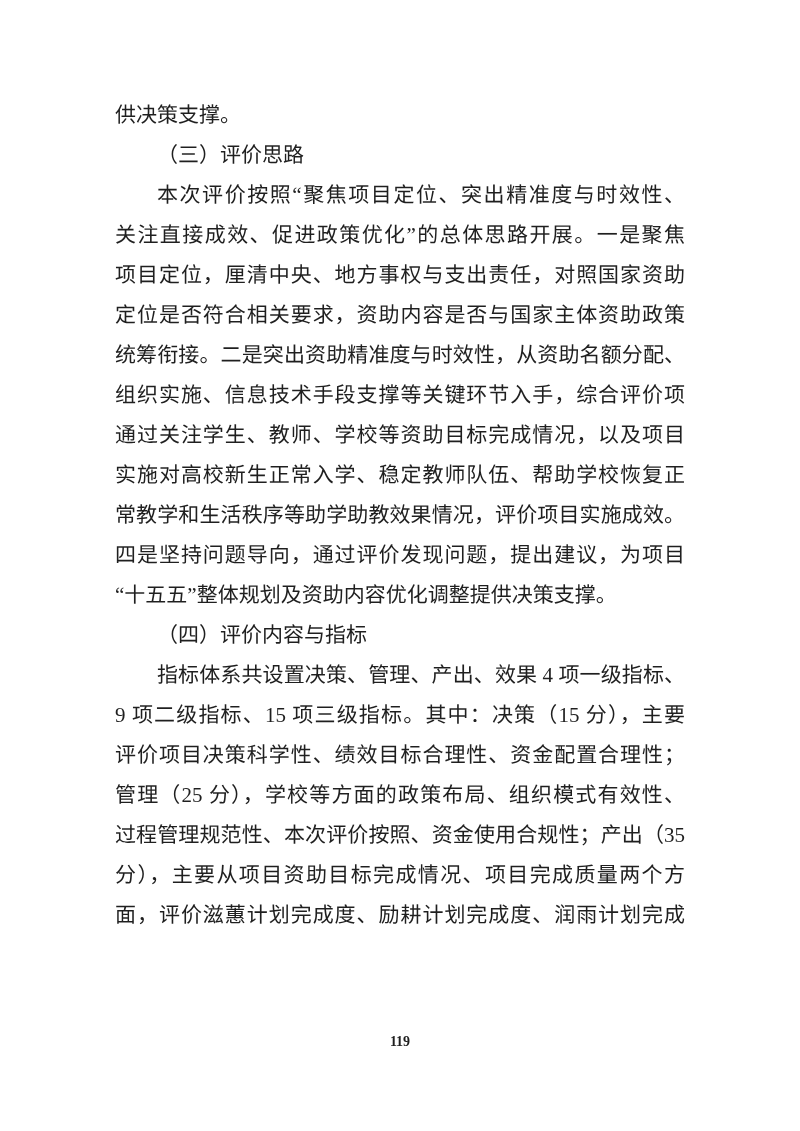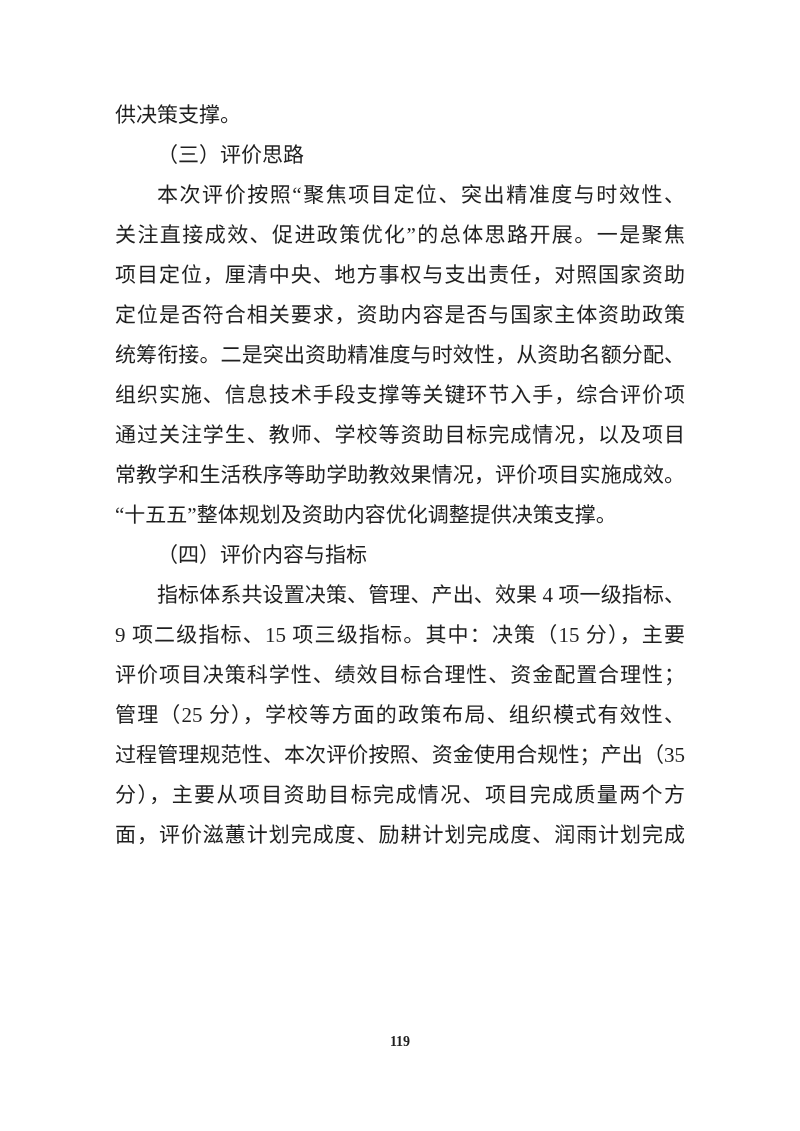--- a/index.html
+++ b/index.html
@@ -66,21 +66,23 @@
 
     <div class="line indent">（三）评价思路</div>
 
     <div class="line indent fill">本次评价按照“聚焦项目定位、突出精准度与时效性、</div>
     <div class="line fill">关注直接成效、促进政策优化”的总体思路开展。一是聚焦</div>
     <div class="line fill">项目定位，厘清中央、地方事权与支出责任，对照国家资助</div>
     <div class="line fill">定位是否符合相关要求，资助内容是否与国家主体资助政策</div>
     <div class="line fill">统筹衔接。二是突出资助精准度与时效性，从资助名额分配、</div>
     <div class="line fill">组织实施、信息技术手段支撑等关键环节入手，综合评价项</div>
     <div class="line fill">通过关注学生、教师、学校等资助目标完成情况，以及项目</div>
+    <div class="line fill">实施对高校新生正常入学、稳定教师队伍、帮助学校恢复正</div>
     <div class="line fill">常教学和生活秩序等助学助教效果情况，评价项目实施成效。</div>
+    <div class="line fill">四是坚持问题导向，通过评价发现问题，提出建议，为项目</div>
     <div class="line">“十五五”整体规划及资助内容优化调整提供决策支撑。</div>
 
     <div class="line indent">（四）评价内容与指标</div>
 
     <div class="line indent fill">指标体系共设置决策、管理、产出、效果 4 项一级指标、</div>
 
     <div class="line fill"><span>9 项二级指标、15 项三级指标。其中：决策（</span><span class="b">15</span><span> 分），主要</span></div>
 
     <div class="line fill">评价项目决策科学性、绩效目标合理性、资金配置合理性；</div>
 

